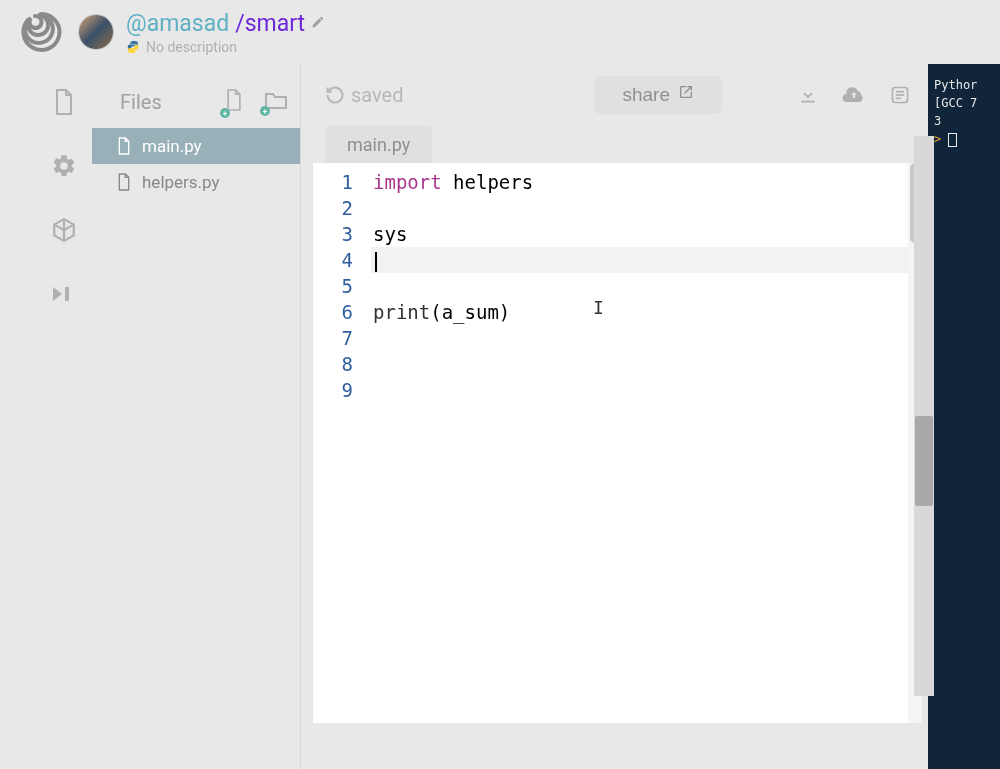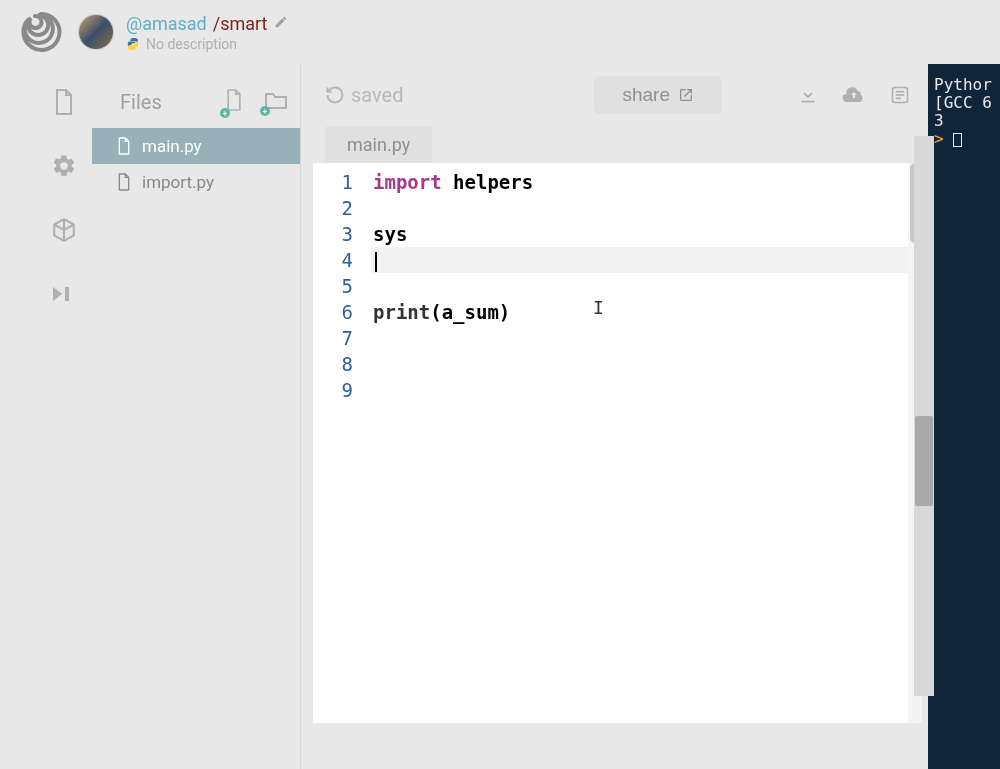--- a/index.html
+++ b/index.html
@@ -25,24 +25,24 @@
     .logo-spiral { color: #8a8a8a; }
     .avatar {
       width: 36px; height: 36px; border-radius: 50%;
       background: linear-gradient(135deg, #d4a574 0%, #3a5068 50%, #8b6f47 100%);
       border: 1px solid #ccc;
       flex-shrink: 0;
     }
     .project-info { display: flex; flex-direction: column; gap: 2px; }
     .project-title {
       display: flex; align-items: center; gap: 6px;
-      color: #a0a0a0; font-size: 18px;
+      color: #a0a0a0; font-size: 23px;
     }
     .username { color: #5fb0c4; }
-    .project-name { color: #7f1d1d; }
+    .project-name { color: #6d28d9; }
     .edit-pencil { color: #a0a0a0; font-size: 14px; }
     .desc-row {
       display: flex; align-items: center; gap: 6px;
       color: #b0b0b0; font-size: 14px;
     }
     .py-icon {
       width: 14px; height: 14px;
       display: inline-block;
     }
     .main {
@@ -106,21 +106,21 @@
     .saved-indicator {
       display: flex; align-items: center; gap: 6px;
       color: #b8b8b8; font-size: 20px;
     }
     .spacer { flex: 1; }
     .pill-btn {
       background: #e0e0e0;
       border: none; border-radius: 6px;
       padding: 8px 28px;
       color: #909090; font-size: 19px;
-      display: flex; align-items: center; gap: 8px;
+      display: flex; gap: 8px;
       cursor: pointer;
     }
     .toolbar-icon {
       color: #b0b0b0; cursor: pointer;
       width: 24px; height: 24px;
       display: flex; align-items: center; justify-content: center;
     }
     .tab-bar {
       display: flex;
       padding-left: 12px;
@@ -151,21 +151,20 @@
     }
     .gutter div { height: 26px; }
     .code {
       flex: 1;
       padding: 6px 0 0 0;
       position: relative;
     }
     .code-line {
       height: 26px; white-space: pre;
       padding-left: 2px;
-      font-weight: bold;
     }
     .code-line.current {
       background: #f2f2f2;
       position: relative;
     }
     .kw { color: #a8388c; }
     .fn { color: #333; }
     .num { color: #2a8f3f; }
     .cursor {
       display: inline-block;
@@ -198,21 +197,21 @@
     .minimap-thumb {
       position: absolute; left: 1px; top: 280px;
       width: 18px; height: 90px;
       background: #a8a8a8; border-radius: 2px;
     }
     .console {
       width: 72px;
       background: #10253a;
       color: #e8e8e8;
       font-family: Monaco, Consolas, monospace;
-      font-size: 16px;
+      font-size: 12px;
       padding: 12px 6px;
       overflow: hidden;
     }
     .console-line { white-space: nowrap; line-height: 18px; }
     .console-prompt { color: #f0a030; }
     .console-cursor {
       display: inline-block; width: 9px; height: 14px;
       border: 1.5px solid #e8e8e8;
       vertical-align: middle;
     }
@@ -302,21 +301,21 @@
             <path d="M5 2h9l5 5v19H5z"></path>
             <path d="M14 2v5h5"></path>
           </svg>
         <span>main.py</span>
       </li>
       <li class="file-item">
         <svg width="16" height="20" viewBox="0 0 24 28" fill="none" stroke="currentColor" stroke-width="2">
             <path d="M5 2h9l5 5v19H5z"></path>
             <path d="M14 2v5h5"></path>
           </svg>
-        <span>import.py</span>
+        <span>helpers.py</span>
       </li>
     </ul>
   </div>
 
   <div class="editor-area">
     <div class="editor-toolbar">
       <div class="saved-indicator">
         <svg width="20" height="20" viewBox="0 0 24 24" fill="none" stroke="currentColor" stroke-width="2.5">
             <path d="M3 12a9 9 0 1 0 3-6.7L3 8"></path>
             <path d="M3 3v5h5"></path>
@@ -382,21 +381,21 @@
         <div class="thumb"></div>
       </div>
     </div>
     <div class="minimap-track">
       <div class="minimap-thumb"></div>
     </div>
   </div>
 
   <div class="console">
     <div class="console-line">Pythor</div>
-    <div class="console-line">[GCC 6</div>
+    <div class="console-line">[GCC 7</div>
     <div class="console-line">3</div>
     <div class="console-line">
       <span class="console-prompt">&gt;</span>
       <span class="console-cursor"></span>
     </div>
   </div>
 
 </div>
 
 </body></html>

